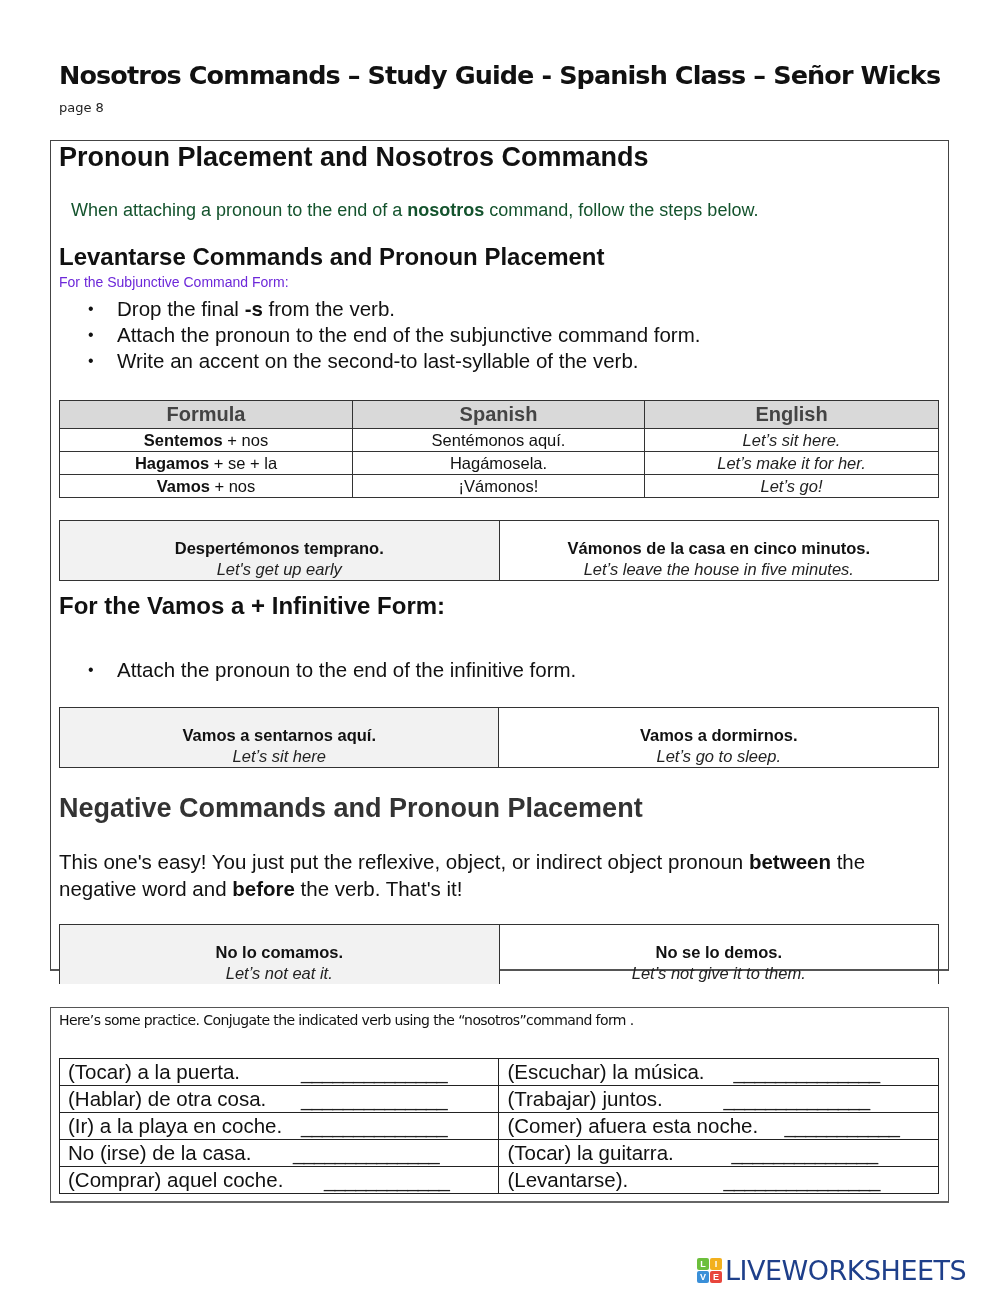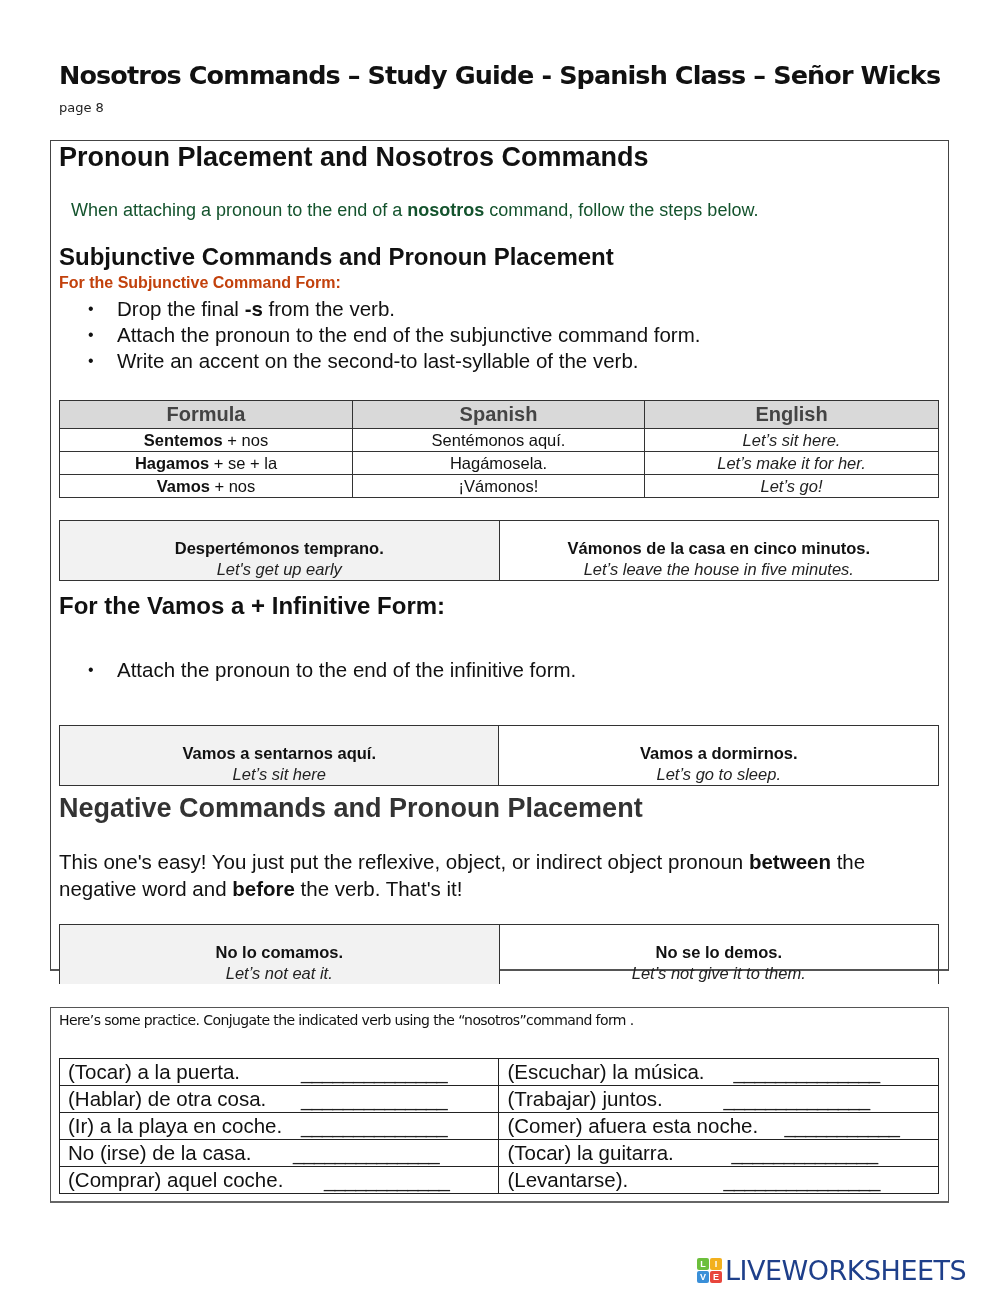--- a/index.html
+++ b/index.html
@@ -9,21 +9,21 @@
     .doc-title { position: absolute; left: 59px; top: 60px; font-family: "DejaVu Sans", sans-serif; font-weight: bold; font-size: 25.5px; letter-spacing: -0.9px; color: #111; white-space: nowrap; }
     .page-num { position: absolute; left: 59px; top: 100px; font-family: "DejaVu Sans", sans-serif; font-size: 13px; color: #222; }
 
     .box-main { position: absolute; left: 50px; top: 140px; width: 899px; height: 831px; border: 1px solid #444; border-bottom: 2px solid #555; }
     .box-practice { position: absolute; left: 50px; top: 1007px; width: 899px; height: 196px; border: 1px solid #555; border-bottom: 2px solid #666; }
 
     .abs { position: absolute; white-space: nowrap; }
     .h1 { left: 59px; top: 142px; font-size: 27px; font-weight: bold; color: #111; text-align: right; }
     .intro { left: 59px; top: 200px; font-size: 18px; color: #14532d; margin-left: 12px; }
     .h2 { left: 59px; top: 243px; font-size: 24px; font-weight: bold; color: #111; }
-    .h3 { left: 59px; top: 274px; font-size: 16px; font-weight: bold; color: #c2410c; }
+    .h3 { left: 59px; top: 274px; font-size: 14px; font-weight: normal; color: #6d28d9; }
     .bullets { left: 88px; top: 296px; font-size: 20.5px; color: #111; }
     .bullets li { list-style: none; position: relative; padding-left: 29px; height: 26px; line-height: 26px; }
     .bullets li::before { content: "•"; position: absolute; left: 0; top: 0; font-size: 16px; }
 
     table { border-collapse: collapse; position: absolute; }
     td, th { border: 1px solid #333; text-align: center; font-size: 16.5px; color: #111; }
     .formula-table { left: 59px; top: 400px; width: 880px; }
     .formula-table th { background: #d9d9d9; color: #444; font-size: 20px; font-weight: bold; height: 28px; border-bottom: 1px solid #333; }
     .formula-table td { height: 23px; line-height: 20px; }
     .formula-table td.en { font-style: italic; color: #222; }
@@ -58,21 +58,21 @@
 <body>
 
 <div class="doc-title">Nosotros Commands – Study Guide - Spanish Class – Señor Wicks</div>
 <div class="page-num">page 8</div>
 
 <div class="box-main"></div>
 
 <div class="abs h1">Pronoun Placement and Nosotros Commands</div>
 <div class="abs intro"><span>When attaching a pronoun to the end of a </span><b>nosotros</b><span> command, follow the steps below.</span></div>
 
-<div class="abs h2">Subjunctive Commands and Pronoun Placement</div>
+<div class="abs h2">Levantarse Commands and Pronoun Placement</div>
 <div class="abs h3">For the Subjunctive Command Form:</div>
 <ul class="abs bullets">
   <li><span>Drop the final </span><b>-s</b><span> from the verb.</span></li>
   <li>Attach the pronoun to the end of the subjunctive command form.</li>
   <li>Write an accent on the second-to last-syllable of the verb.</li>
 </ul>
 
 <table class="formula-table">
   <tbody>
       <tr>
@@ -110,21 +110,21 @@
           <span class="en">Let’s leave the house in five minutes.</span>
         </td>
   </tr>
 </tbody>
   </table>
 
 <div class="abs h2b">For the Vamos a + Infinitive Form:</div>
 <ul class="abs bullet2">
   <li>Attach the pronoun to the end of the infinitive form.</li>
 </ul>
-<table class="pair-table" style="top:725px">
+<table class="pair-table" style="top:707px">
   <tbody>
       <tr>
     <td class="left">
           <span class="es">Vamos a sentarnos aquí.</span>
           <span class="en">Let’s sit here</span>
         </td>
     <td>
           <span class="es">Vamos a dormirnos.</span>
           <span class="en">Let’s go to sleep.</span>
         </td>

